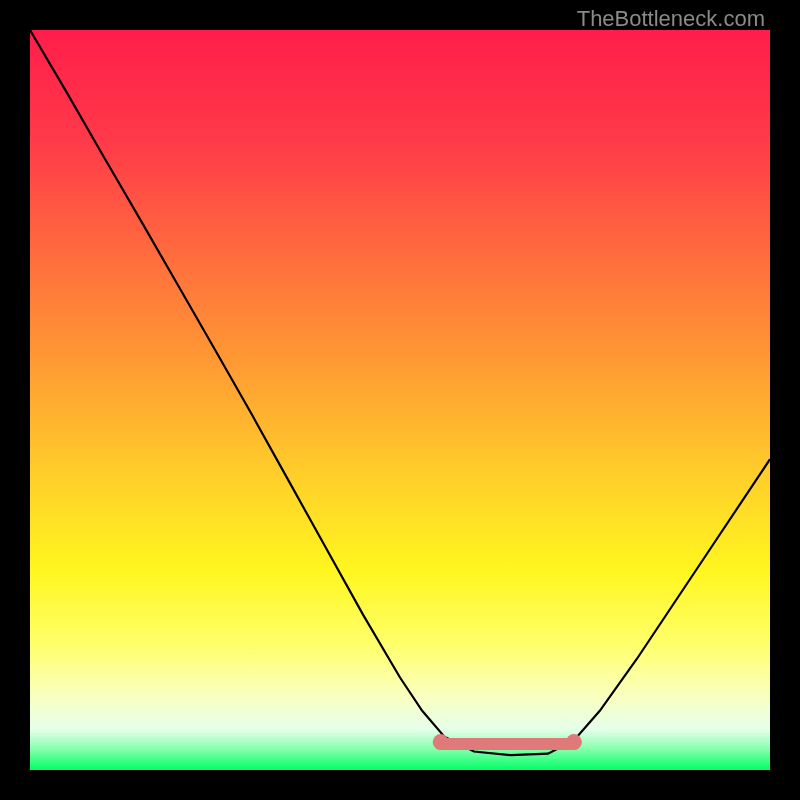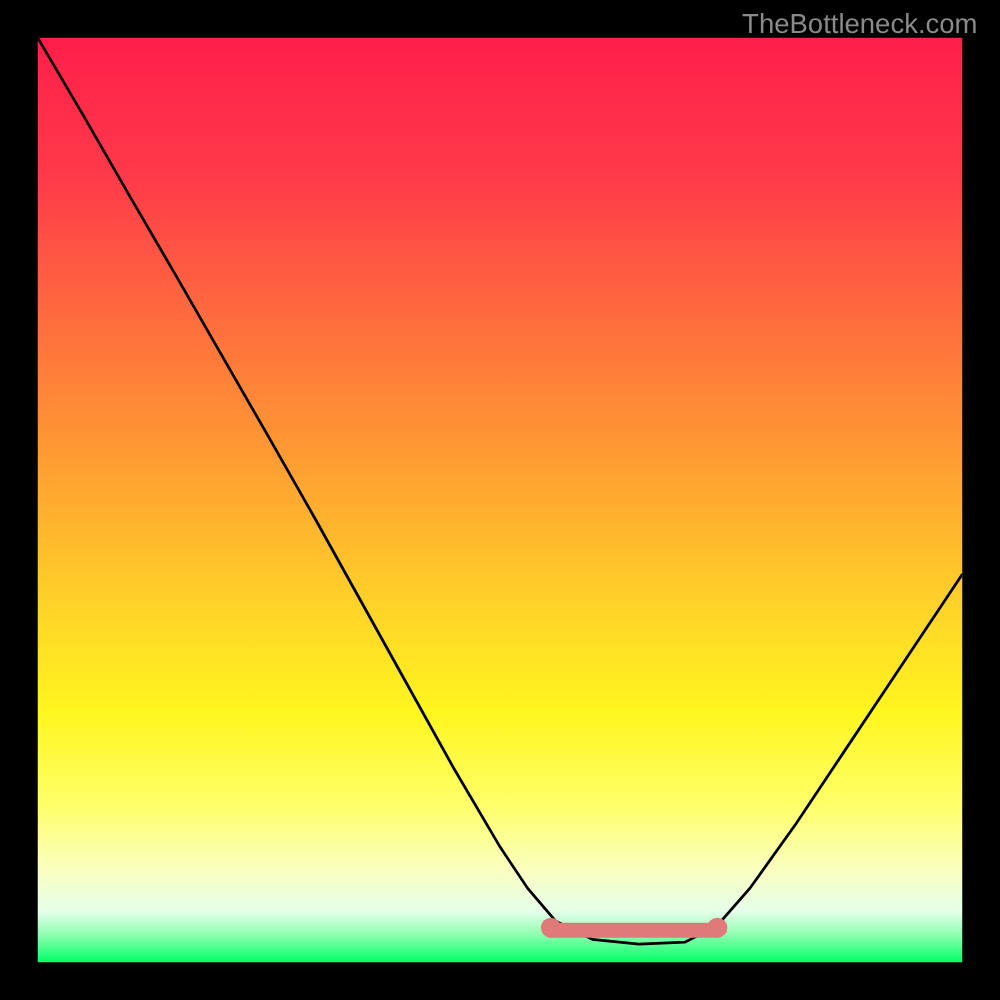--- a/index.html
+++ b/index.html
@@ -22,21 +22,21 @@
   .plot {
     position: absolute;
     left: 0;
     top: 0;
     width: 740px;
     height: 740px;
   }
   .watermark {
     position: absolute;
     top: 6px;
-    right: 18px;
+    right: 35px;
     color: #8a8a8a;
     font-size: 22px;
     font-weight: 500;
     z-index: 5;
   }
 </style>
 </head>
 <body>
 
 <div class="watermark">TheBottleneck.com</div>

